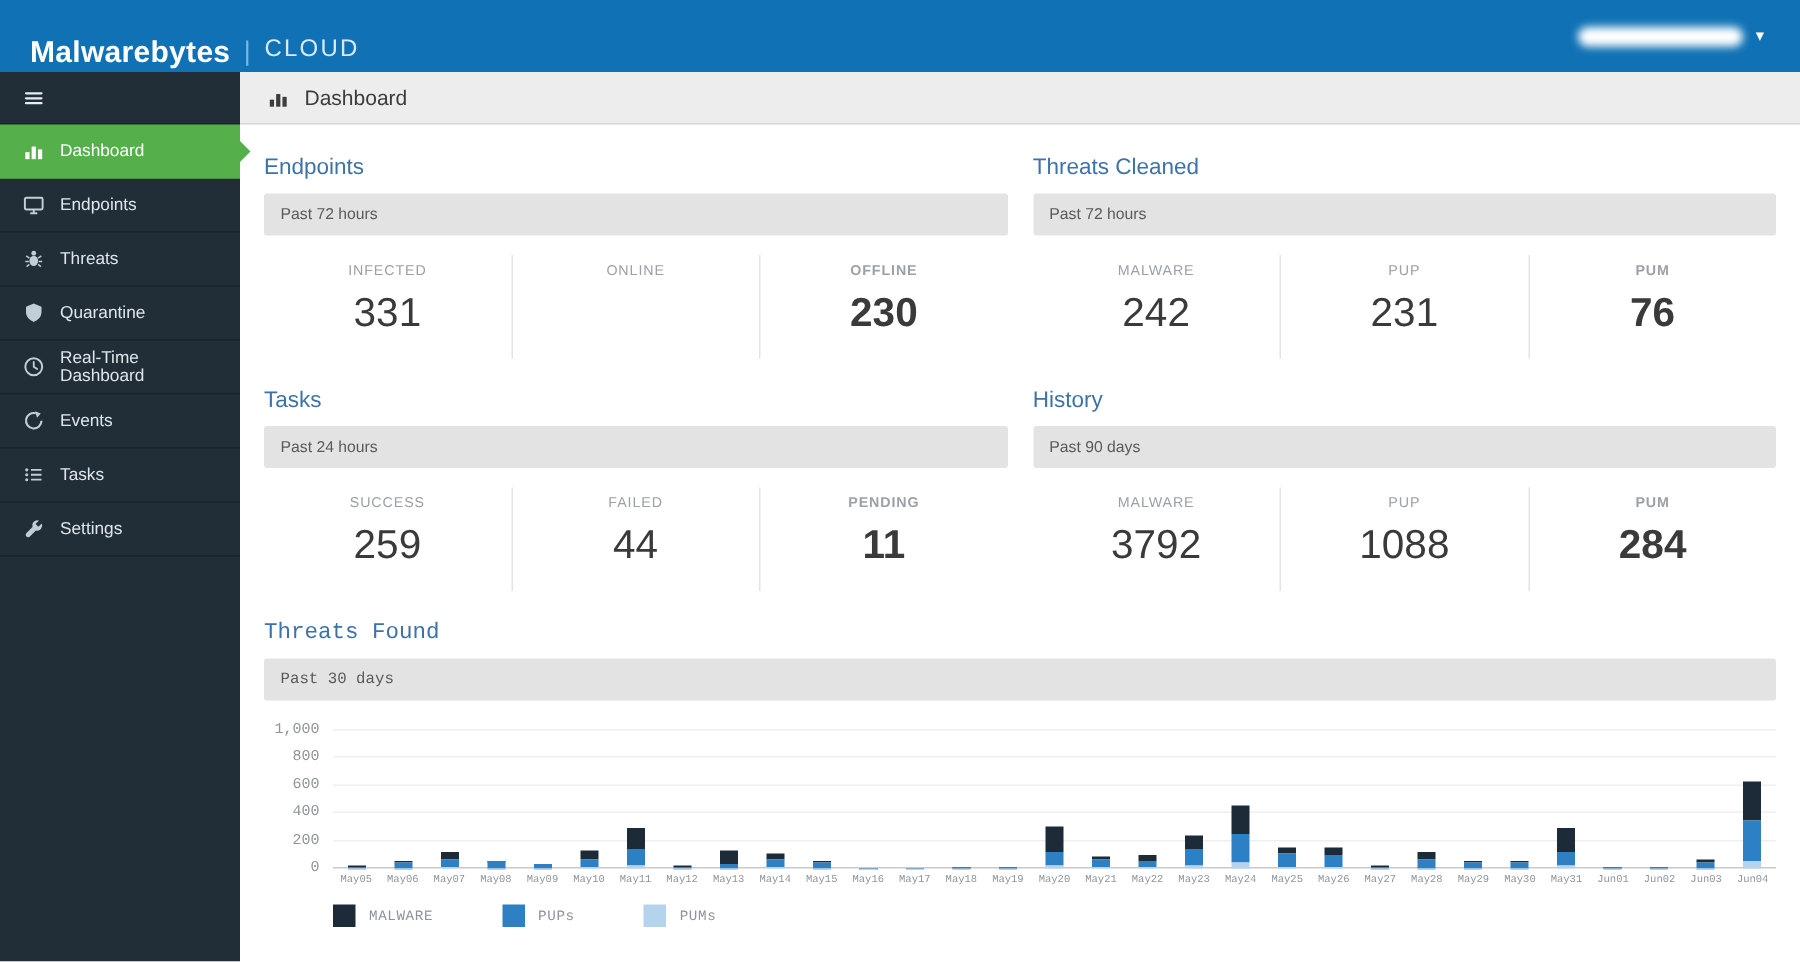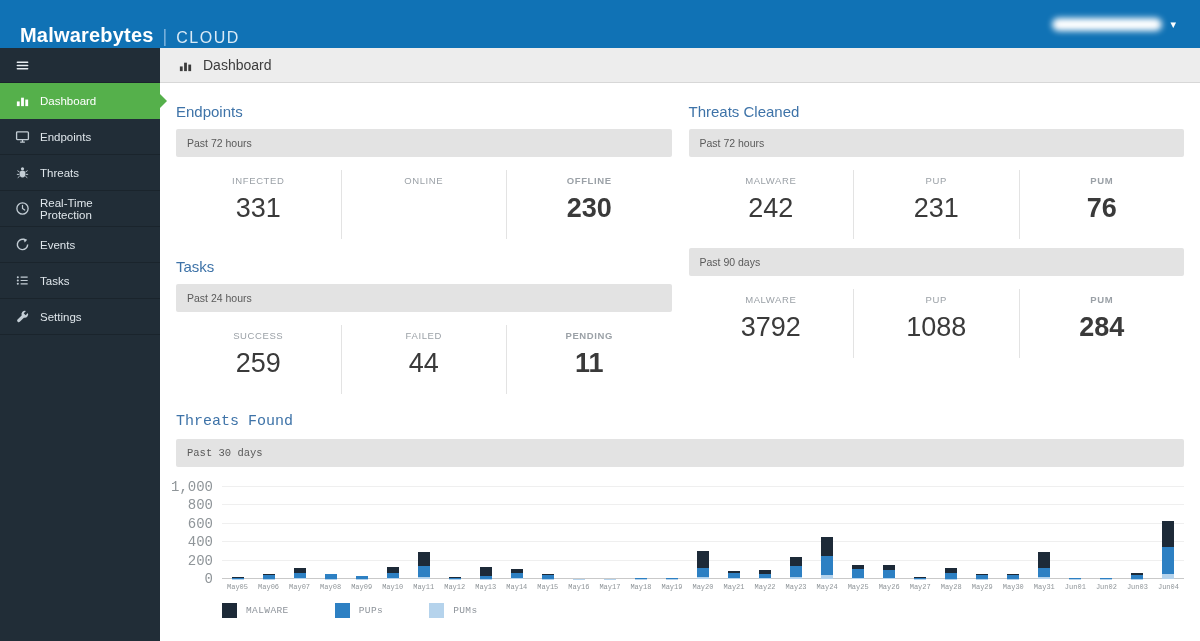--- a/index.html
+++ b/index.html
@@ -1,21 +1,21 @@
 <!DOCTYPE html>
 <html><head>
 <meta charset="utf-8">
 <style>
   html,body{margin:0;padding:0;}
   body{width:1200px;height:641px;overflow:hidden;font-family:"Liberation Sans",sans-serif;background:#fff;}
   .app{width:1200px;height:641px;display:flex;flex-direction:column;}
 
   
   .topbar{height:48px;flex:none;background:#1072b5;display:flex;align-items:center;justify-content:space-between;padding:0 24px 0 20px;}
-  .brand{display:flex;align-items:flex-end;gap:9px;color:#fff;margin-top:22px;}
+  .brand{display:flex;align-items:flex-start;gap:9px;color:#fff;margin-top:22px;}
   .brand-bold{font-size:20px;font-weight:700;letter-spacing:.2px;}
   .brand-sep{font-size:18px;font-weight:300;color:#7fb5de;}
   .brand-light{font-size:16px;font-weight:300;letter-spacing:1.5px;color:#d9eaf6;}
   .user{display:flex;align-items:center;gap:8px;cursor:pointer;}
   .user-blur{width:110px;height:13px;background:#fff;border-radius:7px;filter:blur(3px);}
   .caret{color:#fff;font-size:11px;line-height:1;}
 
   .body-row{flex:1;display:flex;min-height:0;}
 
   
@@ -43,21 +43,21 @@
   .stats{display:flex;margin:13px 0 9px;}
   .stat{flex:1;text-align:center;padding:5px 0 15px;border-right:1px solid #e3e3e3;}
   .stat:last-child{border-right:0;font-weight:bold;}
   .stat-label{font-size:9.5px;color:#9ba1a7;letter-spacing:.6px;margin-bottom:7px;}
   .stat-value{font-size:27px;color:#3a3a3a;}
 
   
   .threats-section{margin-top:2px;font-family:Liberation Mono, monospace;}
   .chart{display:flex;margin-top:20px;}
   .yaxis{width:46px;flex:none;position:relative;height:92px;}
-  .ytick{position:absolute;right:9px;transform:translateY(50%);font-size:14px;color:#8f9599;margin-left:28px;}
+  .ytick{position:absolute;right:9px;transform:translateY(50%);font-size:10px;color:#8f9599;margin-left:28px;}
   .plot-wrap{flex:1;min-width:0;}
   .plot{height:92px;position:relative;}
   .gridline{position:absolute;left:0;right:0;height:1px;background:#efefef;}
   .gridline.zero{background:#c9c9c9;}
   .bars{position:absolute;left:0;right:0;top:0;bottom:0;display:flex;align-items:flex-end;}
   .bar-col{flex:1;display:flex;justify-content:center;align-items:flex-end;height:100%;}
   .bar{width:12px;height:100%;display:flex;flex-direction:column;justify-content:flex-end;}
   .seg{width:100%;}
   .xlabels{display:flex;margin-top:4px;}
   .xlabel{flex:1;text-align:center;font-size:7px;color:#8f9599;white-space:nowrap;}
@@ -117,25 +117,33 @@
                 <ellipse cx="8" cy="9.5" rx="3.1" ry="3.7" fill="currentColor"></ellipse>
                 <circle cx="8" cy="4" r="1.7" fill="currentColor"></circle>
                 <path d="M4.9 7.5L2.6 6M11.1 7.5L13.4 6M4.5 10H2M11.5 10H14M4.9 12l-2 1.6M11.1 12l2 1.6" stroke="currentColor" stroke-width="1" fill="none"></path>
               </svg>
             </span>
             <span class="side-label">Threats</span>
           </div>
           <div class="side-item">
             <span class="icon">
               <svg viewBox="0 0 16 16">
+                <path d="M8 1.5l5.5 2.2v3.8c0 3.4-2.2 5.6-5.5 7-3.3-1.4-5.5-3.6-5.5-7V3.7z" fill="currentColor"></path>
+              </svg>
+            </span>
+            <span class="side-label">Quarantine</span>
+          </div>
+          <div class="side-item">
+            <span class="icon">
+              <svg viewBox="0 0 16 16">
                 <circle cx="8" cy="8" r="6" fill="none" stroke="currentColor" stroke-width="1.4"></circle>
                 <path d="M8 4.6V8l2.4 1.6" fill="none" stroke="currentColor" stroke-width="1.3" stroke-linecap="round"></path>
               </svg>
             </span>
-            <span class="side-label">Real-Time Protection</span>
+            <span class="side-label">Real-Time Dashboard</span>
           </div>
           <div class="side-item">
             <span class="icon">
               <svg viewBox="0 0 16 16">
                 <path d="M13.5 8A5.5 5.5 0 1 1 9.5 2.7" fill="none" stroke="currentColor" stroke-width="1.5"></path>
                 <path d="M9 1.2l4 1.6-2.7 3z" fill="currentColor"></path>
               </svg>
             </span>
             <span class="side-label">Events</span>
           </div>
@@ -222,20 +230,21 @@
                   <div class="stat-label">FAILED</div>
                   <div class="stat-value">44</div>
                 </div>
                 <div class="stat">
                   <div class="stat-label">PENDING</div>
                   <div class="stat-value">11</div>
                 </div>
               </div>
             </div>
             <div class="panel">
+              <div class="panel-title">History</div>
               <div class="range-bar">Past 90 days</div>
               <div class="stats">
                 <div class="stat">
                   <div class="stat-label">MALWARE</div>
                   <div class="stat-value">3792</div>
                 </div>
                 <div class="stat">
                   <div class="stat-label">PUP</div>
                   <div class="stat-value">1088</div>
                 </div>

